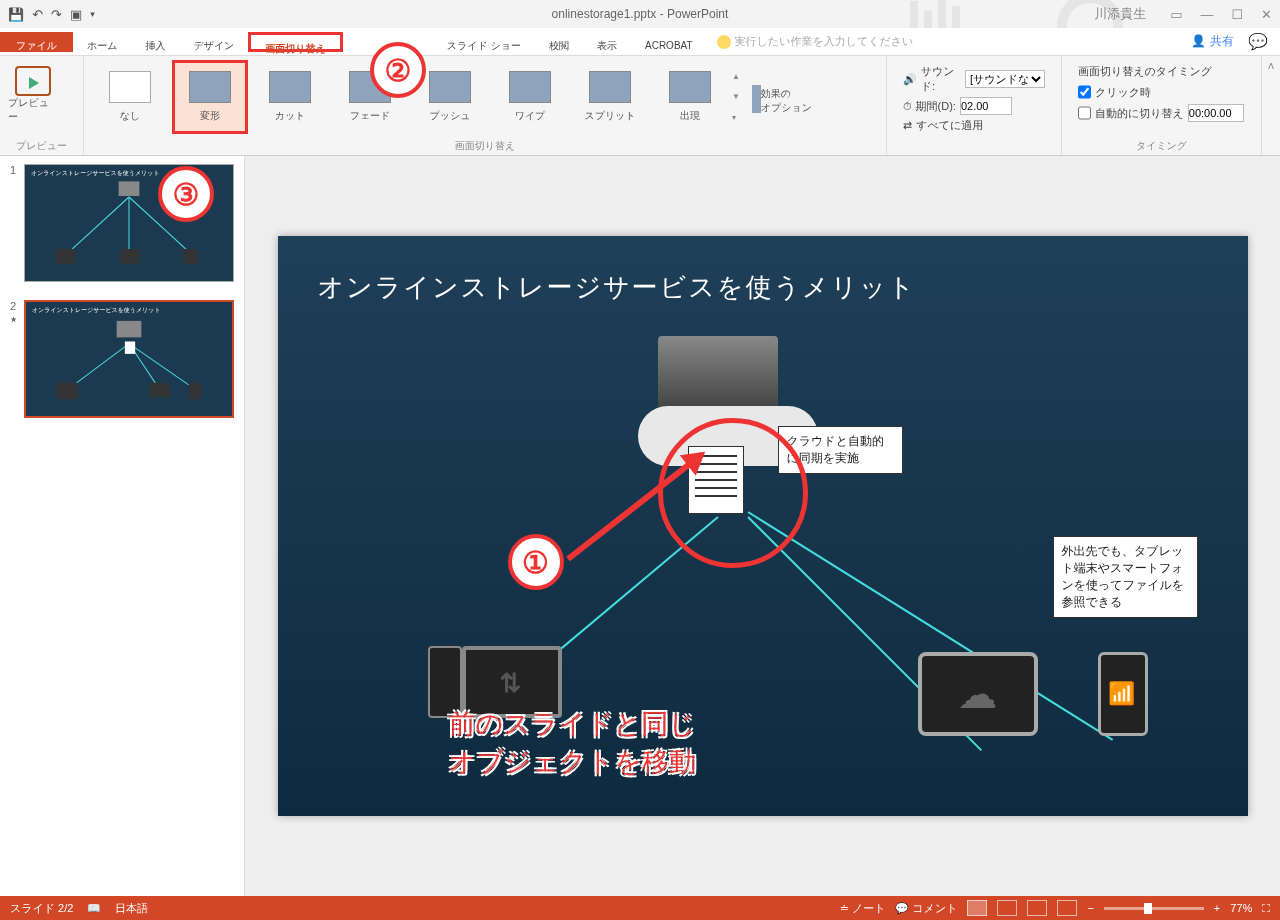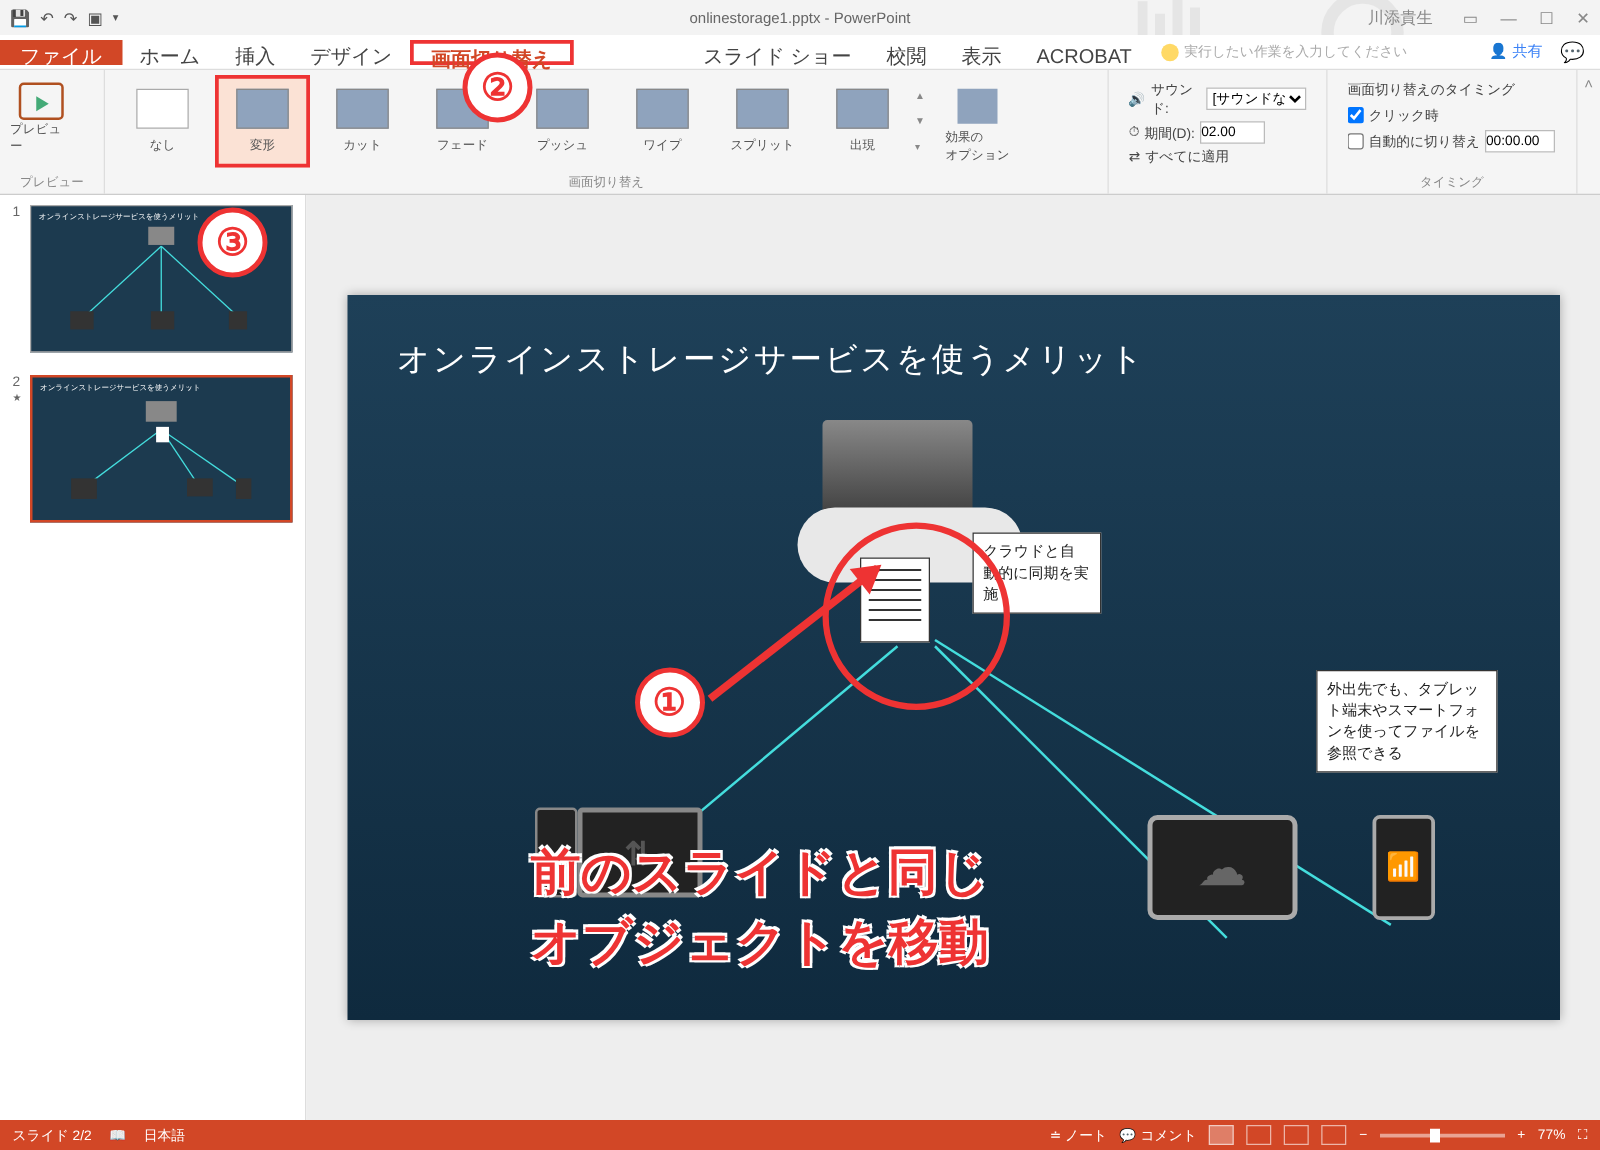--- a/index.html
+++ b/index.html
@@ -5,36 +5,36 @@
 * { margin:0; padding:0; box-sizing:border-box; font-family:"Yu Gothic UI","Meiryo",sans-serif; }
 body { width:1280px; height:920px; background:#fff; overflow:hidden; font-size:12px; color:#444; }
 .titlebar { height:28px; background:#f3f3f3; display:flex; align-items:center; position:relative; }
 .qat { display:flex; align-items:center; gap:8px; padding-left:8px; }
 .qat span { font-size:13px; color:#555; cursor:pointer; }
 .title { position:absolute; left:50%; transform:translateX(-50%); font-size:12px; color:#666; }
 .winctrl { position:absolute; right:8px; display:flex; gap:18px; align-items:center; }
 .winctrl span { color:#888; font-size:13px; cursor:pointer; }
 .user { font-size:11px; color:#777; margin-right:6px; }
 .ribbon-tabs { height:28px; display:flex; align-items:center; background:#fff; border-bottom:1px solid #ddd; position:relative; }
-.tab { padding:0 14px; height:20px; line-height:28px; font-size:16px; color:#444; cursor:pointer; }
+.tab { padding:0 14px; height:20px; line-height:28px; font-size:10px; color:#444; cursor:pointer; }
 .tab.file { background:#d24726; color:#fff; padding:0 16px; }
 .tab.hl { border:3px solid #e33; color:#d24726; font-weight:bold; }
 .tellme { display:flex; align-items:center; gap:4px; color:#aaa; font-size:11px; margin-left:10px; }
 .tellme-bulb { width:14px; height:14px; border-radius:50%; background:#ffd966; display:inline-block; }
 .share { position:absolute; right:12px; display:flex; gap:14px; color:#555; font-size:12px; align-items:center; }
 .ribbon { height:100px; background:#f5f5f5; border-bottom:1px solid #ccc; display:flex; }
 .group { border-right:1px solid #ddd; padding:4px 8px 0 8px; display:flex; flex-direction:column; }
 .group-label { font-size:10px; color:#888; text-align:center; margin-top:auto; padding-bottom:2px; }
 .gallery { display:flex; gap:4px; }
 .trans-item { width:76px; height:74px; display:flex; flex-direction:column; align-items:center; justify-content:center; cursor:pointer; border:1px solid transparent; }
 .trans-item.sel { background:#fbe2d5; border:3px solid #e33; }
 .trans-icon { width:42px; height:32px; background:#8fa3bd; border:1px solid #888; margin-bottom:6px; position:relative; }
 .trans-icon.none { background:#fff; border:1px solid #aaa; }
 .trans-label { font-size:10px; color:#555; }
-.eff-btn { width:60px; display:flex; flex-direction:column; align-items:center; justify-content:center; padding-top:8px; cursor:pointer; }
+.eff-btn { width:60px; display:flex; flex-direction:row; align-items:center; justify-content:center; padding-top:8px; cursor:pointer; }
 .eff-icon { width:32px; height:28px; background:#8fa3bd; margin-bottom:4px; }
 .preview-btn { width:50px; display:flex; flex-direction:column; align-items:center; padding-top:6px; cursor:pointer; }
 .preview-icon { width:36px; height:30px; border:2px solid #b05020; border-radius:4px; position:relative; }
 .preview-icon::after { content:""; position:absolute; left:12px; top:9px; border-left:10px solid #4a7; border-top:6px solid transparent; border-bottom:6px solid transparent; }
 .timing { padding:4px 8px; font-size:11px; color:#444; }
 .timing-row { display:flex; align-items:center; gap:4px; margin-bottom:3px; }
 .timing select, .timing input { font-size:11px; height:18px; border:1px solid #bbb; background:#fff; }
 .content { display:flex; height:740px; }
 .thumbs { width:245px; background:#fff; border-right:1px solid #ddd; padding:8px 10px; }
 .thumb-wrap { display:flex; margin-bottom:18px; }
@@ -59,21 +59,21 @@
 .monitor::after { content:"⇅"; position:absolute; left:34px; top:18px; color:#555; font-size:26px; font-weight:bold; }
 .tablet { position:absolute; right:210px; bottom:80px; width:120px; height:84px; background:#222; border:4px solid #aaa; border-radius:8px; display:flex; align-items:center; justify-content:center; }
 .tablet::after { content:"☁"; color:#666; font-size:40px; }
 .phone { position:absolute; right:100px; bottom:80px; width:50px; height:84px; background:#222; border:3px solid #aaa; border-radius:6px; display:flex; align-items:center; justify-content:center; }
 .phone::after { content:"📶"; color:#888; font-size:22px; }
 .callout { position:absolute; background:#fff; border:1px solid #333; padding:6px 8px; font-size:12px; color:#222; }
 .circle-badge { position:absolute; width:56px; height:56px; border:4px solid #e33; border-radius:50%; background:#fff; display:flex; align-items:center; justify-content:center; font-size:30px; font-weight:bold; color:#e33; z-index:20; }
 .big-circle { position:absolute; left:380px; top:182px; width:150px; height:150px; border:5px solid #e33; border-radius:50%; z-index:5; }
 .arrow { position:absolute; left:290px; top:320px; width:170px; height:6px; background:#e33; transform:rotate(-38deg); transform-origin:left center; }
 .arrow::after { content:""; position:absolute; right:-4px; top:-10px; border-left:22px solid #e33; border-top:13px solid transparent; border-bottom:13px solid transparent; }
-.red-text { position:absolute; left:147px; bottom:34px; font-size:40px; font-weight:bold; color:#e33; text-shadow:-2px -2px 0 #fff,2px -2px 0 #fff,-2px 2px 0 #fff,2px 2px 0 #fff; line-height:1.4; }
+.red-text { position:absolute; left:171px; bottom:34px; font-size:27px; font-weight:normal; color:#e33; text-shadow:-2px -2px 0 #fff,2px -2px 0 #fff,-2px 2px 0 #fff,2px 2px 0 #fff; line-height:1.4; }
 .statusbar { height:24px; background:#d24726; color:#fff; display:flex; align-items:center; padding:0 10px; font-size:11px; gap:14px; }
 .status-right { margin-left:auto; display:flex; align-items:center; gap:10px;justify-content:center; }
 .view-btn { width:20px; height:16px; border:1px solid rgba(255,255,255,.6); cursor:pointer; }
 .zoom-slider { width:100px; height:3px; background:rgba(255,255,255,.5); position:relative; }
 .zoom-slider::after { content:""; position:absolute; left:40px; top:-4px; width:8px; height:11px; background:#fff; }
 .vscroll { position:absolute; right:0; top:0; bottom:0; width:18px; background:#eee; }
 .watermark { position:absolute; right:110px; top:-4px; opacity:.12; }
 </style>
 </head>
 <body>
@@ -262,21 +262,21 @@
   <div class="canvas-area">
     <div class="slide">
       <div class="slide-title">オンラインストレージサービスを使うメリット</div>
       <div class="server"></div>
       <div class="cloud"></div>
       <div class="line" style="left:440px;top:280px;width:260px;transform:rotate(140deg)"></div>
       <div class="line" style="left:470px;top:280px;width:330px;transform:rotate(45deg)"></div>
       <div class="line" style="left:470px;top:275px;width:430px;transform:rotate(32deg)"></div>
       <div class="big-circle"></div>
       <div class="doc"></div>
-      <div class="callout" style="left:500px;top:190px;width:103px">クラウドと自動的に同期を実施</div>
+      <div class="callout" style="left:500px;top:190px;width:125px">クラウドと自動的に同期を実施</div>
       <div class="callout" style="right:50px;top:300px;width:145px">外出先でも、タブレット端末やスマートフォンを使ってファイルを参照できる</div>
       <div class="circle-badge" style="left:230px;top:298px">①</div>
       <div class="arrow"></div>
       <div class="pc"><div class="tower"></div><div class="monitor"></div></div>
       <div class="tablet"></div>
       <div class="phone"></div>
       <div class="red-text"><span>前のスライドと同じ</span><br><span>オブジェクトを移動</span></div>
     </div>
     <div class="vscroll"></div>
   </div>

